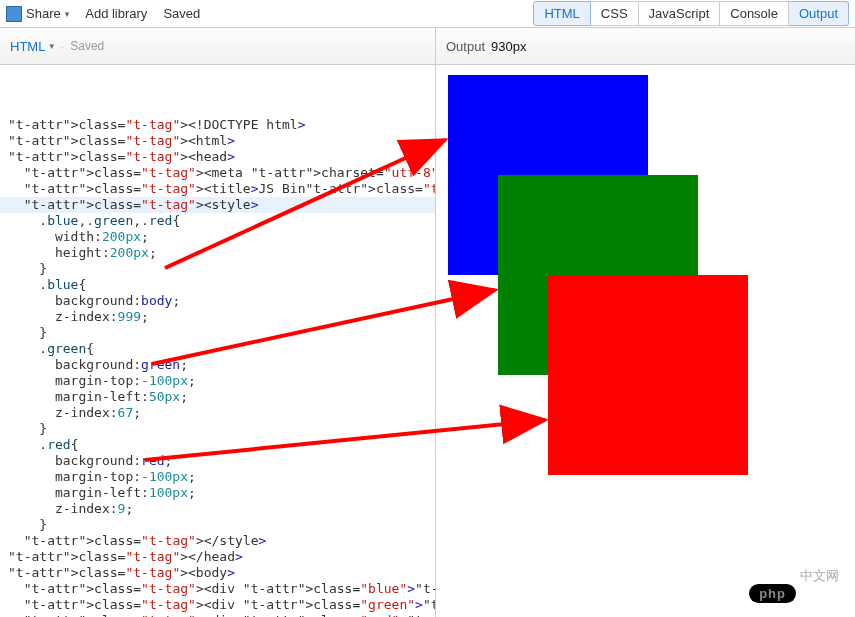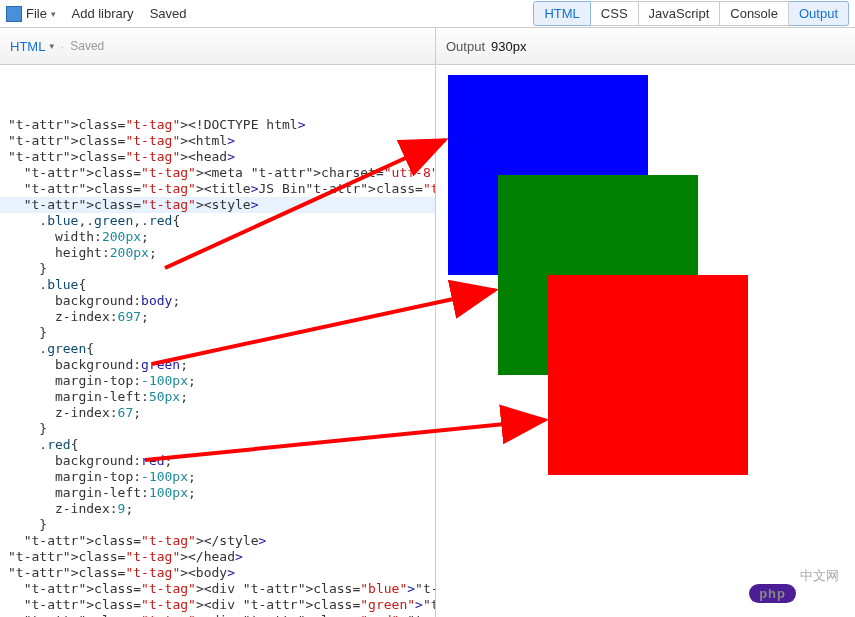--- a/index.html
+++ b/index.html
@@ -108,38 +108,38 @@
     .bx-red   { background: red;   left: 112px; top: 210px; z-index: 3; }
     .arrows { position: absolute; pointer-events: none; z-index: 50; }
     .watermark {
       position: absolute;
       right: 16px; bottom: 14px;
       display: flex; align-items: center;
       color: #aaa; font-size: 13px;
       gap: 4px;
     }
     .wm-pill {
-      background: #4c1d95;
+      background: #000000;
       color: #888;
       padding: 2px 10px;
       border-radius: 12px;
       font-weight: bold;
       letter-spacing: 1px;
       margin-top: 36px;
     }
   </style>
 </head>
 <body>
 
 <div class="toolbar">
   <div class="toolbar-left">
     <div class="file-group">
       <span class="logo-icon"></span>
       <span class="file-btn">
-        <span>File</span>
+        <span>Share</span>
         <span class="caret-down">▾</span>
       </span>
     </div>
     <span class="tb-link">Add library</span>
     <span class="tb-link">Saved</span>
   </div>
   <div class="toolbar-right" id="panel-switcher">
       <button class="panel-btn active">HTML</button>
       <button class="panel-btn">CSS</button>
       <button class="panel-btn">JavaScript</button>
@@ -165,21 +165,21 @@
 <span <span="" class="&lt;span">"t-attr"</span>&gt;class=<span class="t-str">"t-tag"</span>&gt;&lt;head<span class="t-tag">&gt;</span>
   <span <span="" class="&lt;span">"t-attr"</span>&gt;class=<span class="t-str">"t-tag"</span>&gt;&lt;meta <span class="&lt;span">"t-attr"</span>&gt;charset=<span class="t-str">"utf-8"</span>
   <span <span="" class="&lt;span">"t-attr"</span>&gt;class=<span class="t-str">"t-tag"</span>&gt;&lt;title<span class="t-tag">&gt;</span>JS Bin<span <span="" class="&lt;span">"t-attr"</span>&gt;class=<span class="t-str">"t-tag"</span>&gt;&lt;/title
   <span <span="" class="&lt;span">"t-attr"</span>&gt;class=<span class="t-str">"t-tag"</span>&gt;&lt;style<span class="t-tag">&gt;</span>
     <span class="t-sel">.blue</span>,<span class="t-sel">.green</span>,<span class="t-sel">.red</span>{
       width:<span class="t-num">200px</span>;
       height:<span class="t-num">200px</span>;
     }
     <span class="t-sel">.blue</span>{
       background:<span class="t-val">body</span>;
-      z-index:<span class="t-num">697</span>;
+      z-index:<span class="t-num">999</span>;
     }
     <span class="t-sel">.green</span>{
       background:<span class="t-val">green</span>;
       margin-top:<span class="t-num">-100px</span>;
       margin-left:<span class="t-num">50px</span>;
       z-index:<span class="t-num">67</span>;
     }
     <span class="t-sel">.red</span>{
       background:<span class="t-val">red</span>;
       margin-top:<span class="t-num">-100px</span>;

